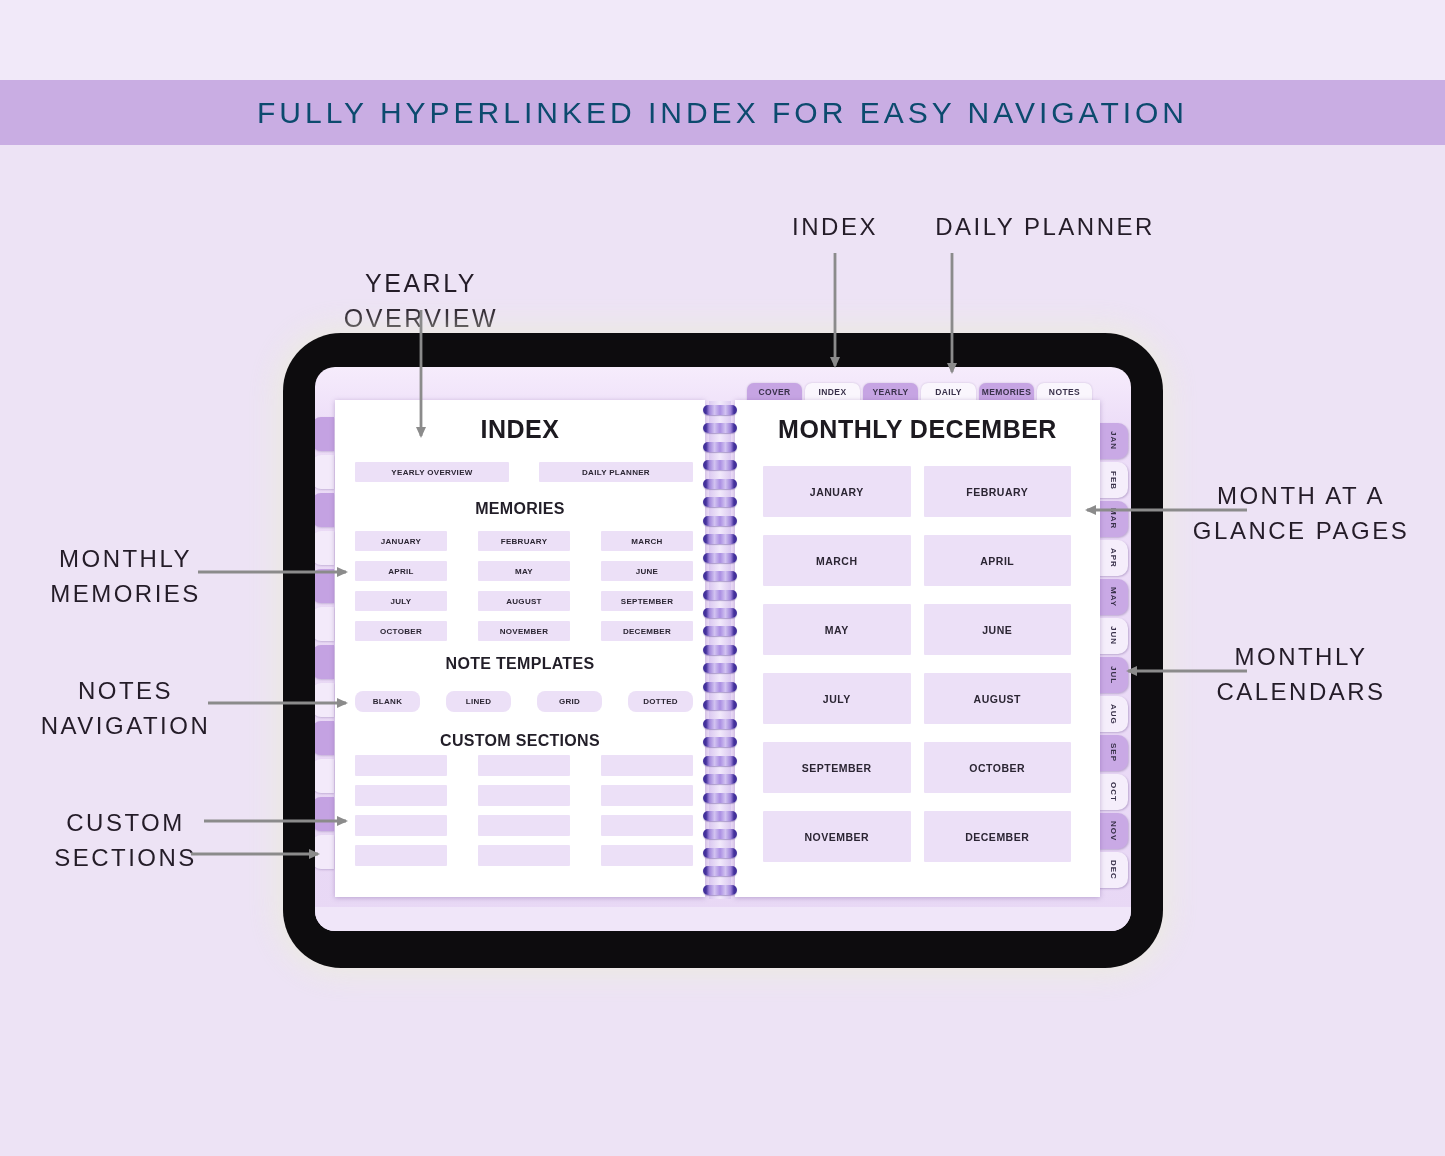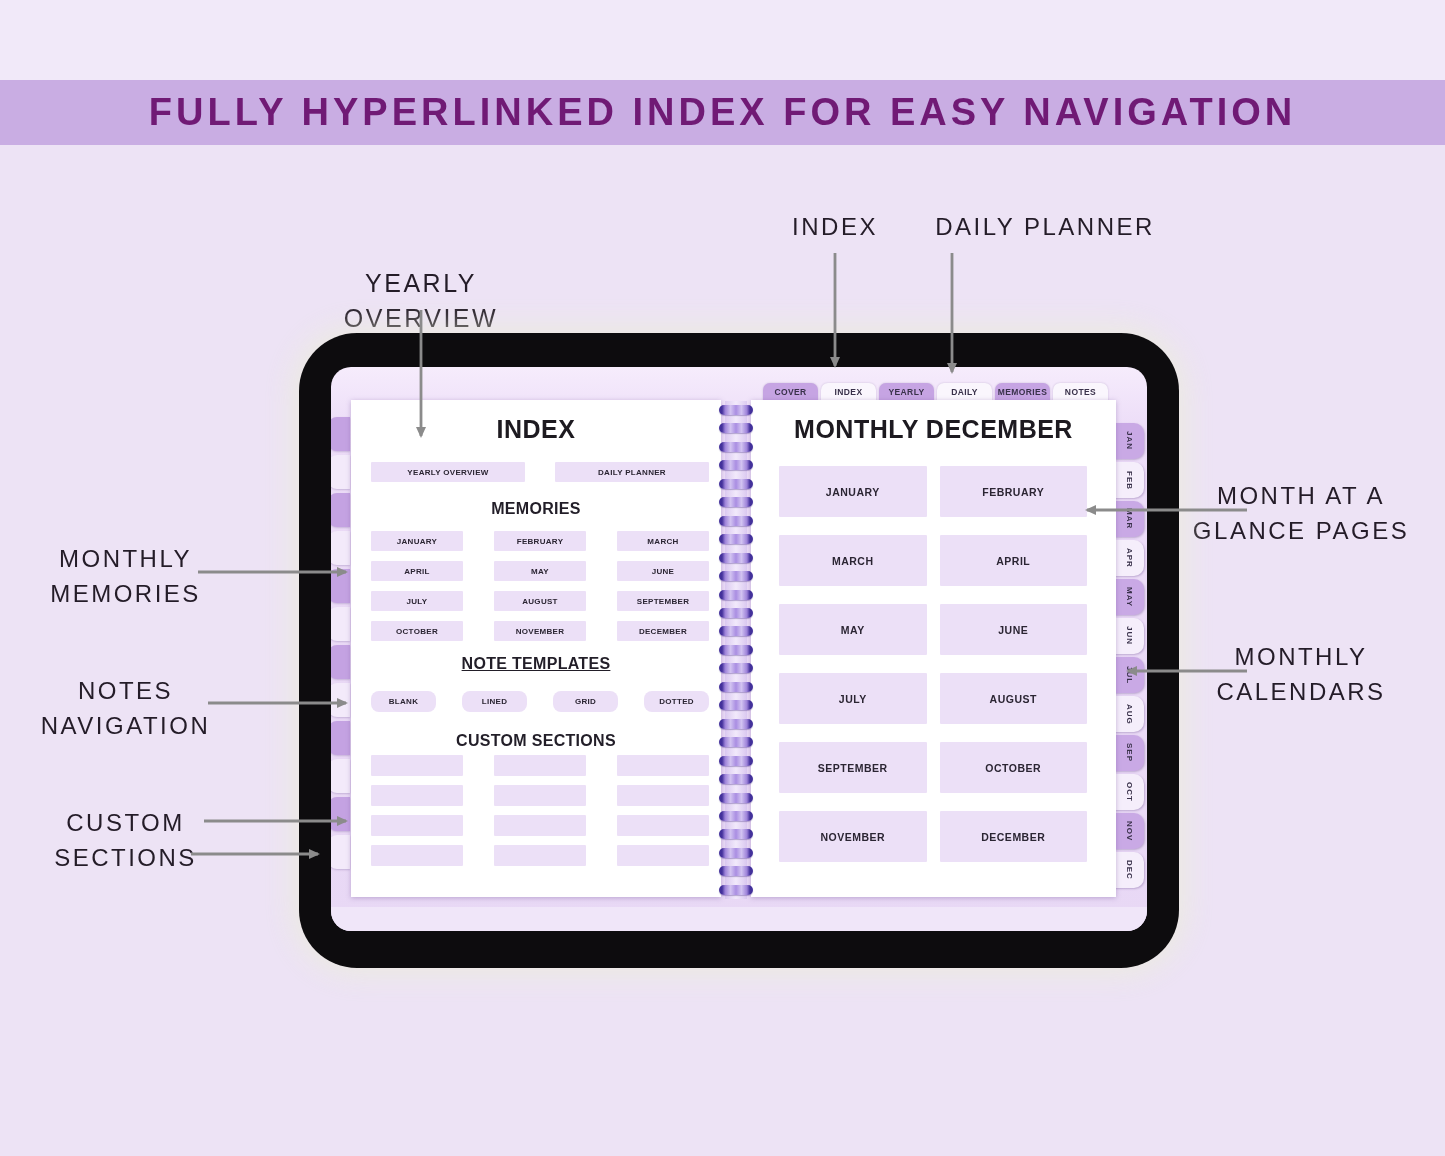--- a/index.html
+++ b/index.html
@@ -1,39 +1,39 @@
 <!DOCTYPE html>
 <html><head>
 <meta charset="utf-8">
 <style>
   html,body{margin:0;padding:0;background:#ede3f5;}
   .canvas{position:relative;width:1445px;height:1156px;overflow:hidden;
           background:#ede3f5;font-family:"Liberation Sans",sans-serif;color:#221c27;}
   .top-strip{position:absolute;left:0;top:0;width:1445px;height:80px;background:#f1e9f9;}
   .banner{position:absolute;left:0;top:80px;width:1445px;height:65px;background:#c9ade3;
           display:flex;align-items:center;justify-content:center;}
-  .banner span{font-size:38px;font-weight:700;letter-spacing:4px;color:#701a75;}
+  .banner span{font-size:30px;font-weight:400;letter-spacing:4px;color:#0c4a6e;}
 
   
   .ann{position:absolute;font-size:24px;font-weight:500;letter-spacing:2.5px;color:#241c28;
        text-align:center;line-height:35px;}
   .ann span{display:block;}
   .ann-index{left:760px;top:209px;width:150px;}
   .ann-daily{left:930px;top:209px;width:230px;}
   .ann-yearly{left:285px;top:266px;width:272px;font-size:25px;}
   .ann-mem{left:28px;top:541px;width:195px;}
   .ann-notes{left:28px;top:673px;width:195px;}
   .ann-custom{left:28px;top:805px;width:195px;}
   .ann-glance{left:1188px;top:478px;width:226px;}
   .ann-cal{left:1188px;top:639px;width:226px;}
 
   .arrows{position:absolute;left:0;top:0;width:1445px;height:1156px;pointer-events:none;z-index:40;}
 
   
-  .tablet{position:absolute;left:299px;top:333px;width:880px;height:635px;background:#0d0c0e;
+  .tablet{position:absolute;left:283px;top:333px;width:880px;height:635px;background:#0d0c0e;
           border-radius:58px;box-shadow:0 0 28px 6px rgba(235,240,214,0.65);}
   .screen{position:absolute;left:32px;top:34px;width:816px;height:564px;border-radius:20px;
           background:linear-gradient(180deg,#f6ecfc 0%,#eddef8 10%,#e8d8f5 100%);overflow:hidden;}
   .screen-band{position:absolute;left:0;bottom:0;width:100%;height:24px;background:#f0e6f9;z-index:0;}
 
   
   .top-tabs{position:absolute;left:432px;top:16px;display:flex;gap:3px;z-index:1;}
   .ttab{width:55px;height:24px;border-radius:7px 7px 0 0;display:flex;justify-content:center;
         align-items:flex-start;padding-top:4px;font-size:8.5px;font-weight:700;color:#39314a;
         letter-spacing:0.4px;box-shadow:0 0 2px rgba(80,50,110,0.25);}
@@ -66,21 +66,21 @@
             color:#221e28;letter-spacing:0.3px;}
   .btn{background:#ece0f7;display:flex;align-items:center;justify-content:center;font-size:8px;
        font-weight:600;letter-spacing:0.3px;color:#2b2533;border-radius:1px;}
   .lp-links{position:absolute;top:62px;left:20px;right:12px;display:grid;
             grid-template-columns:1fr 1fr;column-gap:30px;}
   .lp-links .btn{height:20px;}
   .lp-mem-head{top:100px;}
   .lp-mem-grid{position:absolute;top:131px;left:20px;right:12px;display:grid;
                grid-template-columns:1fr 1fr 1fr;column-gap:31px;row-gap:10px;}
   .lp-mem-grid .btn{height:20px;}
-  .lp-note-head{top:255px;text-decoration:underline;}
+  .lp-note-head{top:255px;}
   .lp-note-grid{position:absolute;top:291px;left:20px;right:12px;display:grid;
                 grid-template-columns:1fr 1fr 1fr 1fr;column-gap:26px;}
   .lp-note-grid .btn{height:21px;border-radius:8px;}
   .lp-custom-head{top:320px;margin-top:12px;}
   .lp-custom-grid{position:absolute;top:355px;left:20px;right:12px;display:grid;
                   grid-template-columns:1fr 1fr 1fr;column-gap:31px;row-gap:9px;}
   .lp-custom-grid .btn{height:21px;}
   .rp-grid{position:absolute;top:66px;left:28px;right:29px;display:grid;
            grid-template-columns:1fr 1fr;column-gap:13px;row-gap:18px;}
   .rp-grid .btn{height:51px;font-size:10.5px;letter-spacing:0.5px;}

